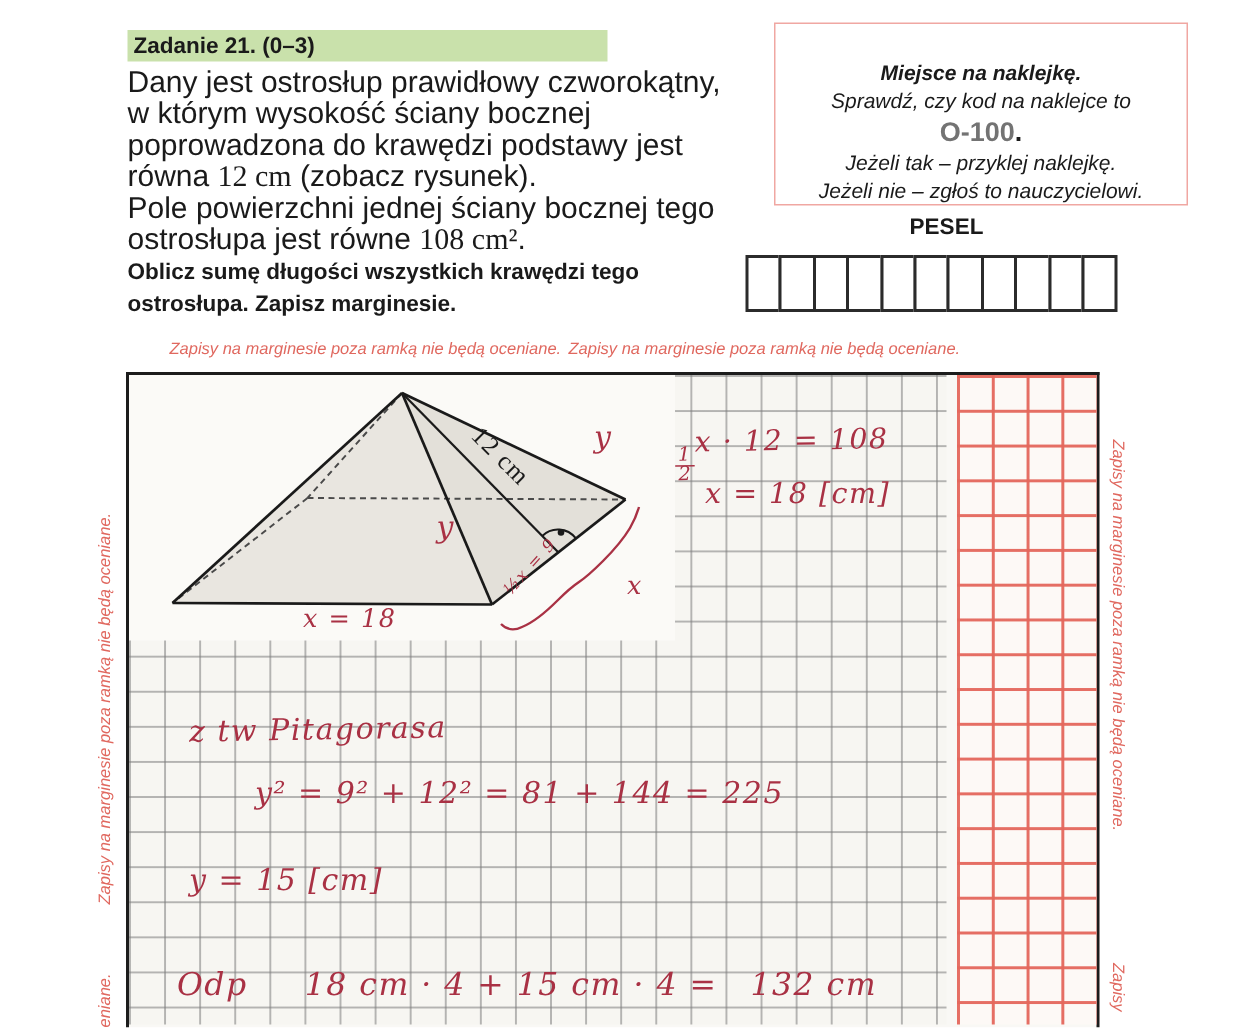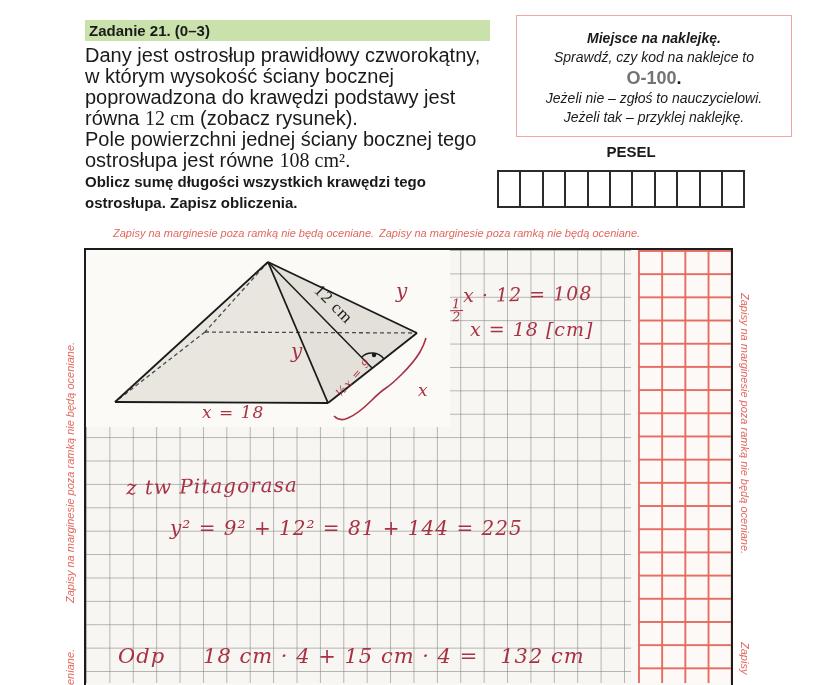--- a/index.html
+++ b/index.html
@@ -4,39 +4,39 @@
 <style>
   html,body{margin:0;padding:0;}
   body{
     width:832px;height:685px;position:relative;overflow:hidden;
     background:#ffffff;
     font-family:"Liberation Sans",sans-serif;
     color:#1a1a1a;
   }
   
   .task-header{
-    position:absolute;left:85px;top:20px;width:405px;height:21px;
+    position:absolute;left:85px;top:20px;width:320px;height:21px;
     background:#c9e1ab;font-weight:bold;font-size:15px;line-height:21px;
     padding-left:4px;box-sizing:border-box;
   }
   .task-body{
     position:absolute;left:85px;top:45px;width:410px;
     font-size:20px;line-height:21px;
   }
   .task-body .math{font-family:"Liberation Serif",serif;}
   .task-instruction{
     position:absolute;left:85px;top:171px;width:368px;
     font-size:15px;line-height:21px;font-weight:bold;
   }
   
   .sticker{
     position:absolute;left:516px;top:15px;width:276px;height:122px;
     border:1px solid #f0a7a2;box-sizing:border-box;
     text-align:center;font-size:14px;line-height:19px;font-style:italic;
-    padding-top:13px;
+    padding-top:23px;
   }
   .sticker .title{font-weight:bold;}
   .sticker .code-line{font-style:normal;font-weight:bold;font-size:18px;line-height:22px;}
   .sticker .code{color:#737373;}
   
   .pesel-label{
     position:absolute;left:497px;top:143px;width:268px;text-align:center;
     font-weight:bold;font-size:15px;
   }
   .pesel-grid{position:absolute;left:497px;top:170px;display:flex;}
@@ -123,28 +123,28 @@
 </head>
 <body>
 
 <div class="task-header">Zadanie 21. (0–3)</div>
 
 <div class="task-body">
   <span>Dany jest ostrosłup prawidłowy czworokątny, w którym wysokość ściany bocznej poprowadzona do krawędzi podstawy jest równa </span><span class="math">12 cm</span><span> (zobacz rysunek).</span><br>
   <span>Pole powierzchni jednej ściany bocznej tego ostrosłupa jest równe </span><span class="math">108 cm²</span><span>.</span>
 </div>
 
-<div class="task-instruction">Oblicz sumę długości wszystkich krawędzi tego ostrosłupa. Zapisz obliczenia.</div>
+<div class="task-instruction">Oblicz sumę długości wszystkich krawędzi tego ostrosłupa. Zapisz marginesie.</div>
 
 <div class="sticker">
   <div class="title">Miejsce na naklejkę.</div>
   <div>Sprawdź, czy kod na naklejce to</div>
   <div class="code-line"><span class="code">O-100</span><span>.</span></div>
+  <div>Jeżeli tak – przyklej naklejkę.</div>
   <div>Jeżeli nie – zgłoś to nauczycielowi.</div>
-  <div>Jeżeli tak – przyklej naklejkę.</div>
 </div>
 
 <div class="pesel-label">PESEL</div>
 <div class="pesel-grid">
   <div class="pesel-cell"></div>
 <div class="pesel-cell"></div>
     <div class="pesel-cell"></div>
     <div class="pesel-cell"></div>
     <div class="pesel-cell"></div>
     <div class="pesel-cell"></div>
@@ -197,14 +197,15 @@
     <text class="svg-hand" x="112" y="166" font-size="17">x = 18</text>
   </svg>
 
   <div class="hand hw-block-a1"><span class="frac">
         <span class="num">1</span>
         <span class="den">2</span>
       </span><span>x · 12 = 108</span></div>
   <div class="hand hw-block-a2">x = 18 [cm]</div>
   <div class="hand hw-pyth">z tw Pitagorasa</div>
   <div class="hand hw-eq3">y² = 9² + 12² = 81 + 144 = 225</div>
+  <div class="hand hw-eq4">y = 15 [cm]</div>
   <div class="hand hw-answer"><span>Odp</span><span class="gap1"></span><span>18 cm · 4  +  15 cm · 4 =</span><span class="gap2"></span><span>132 cm</span></div>
 </div>
 
 </body></html>

